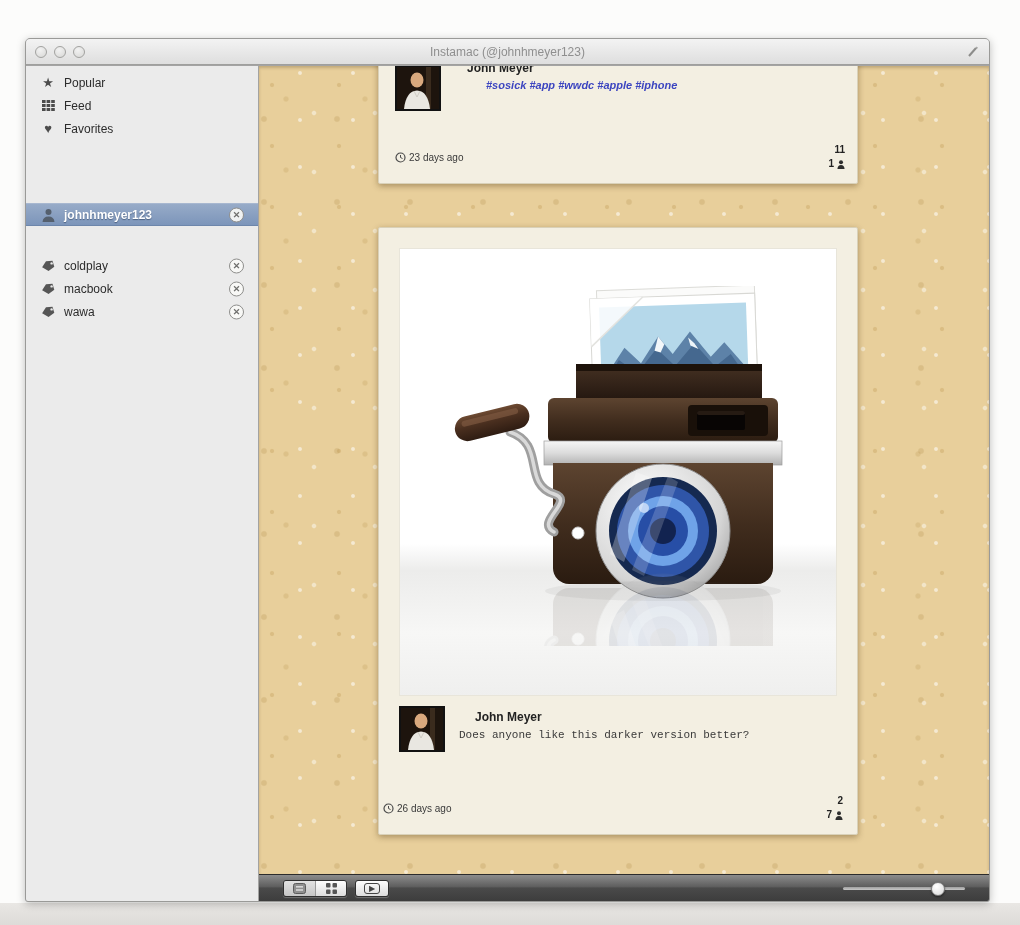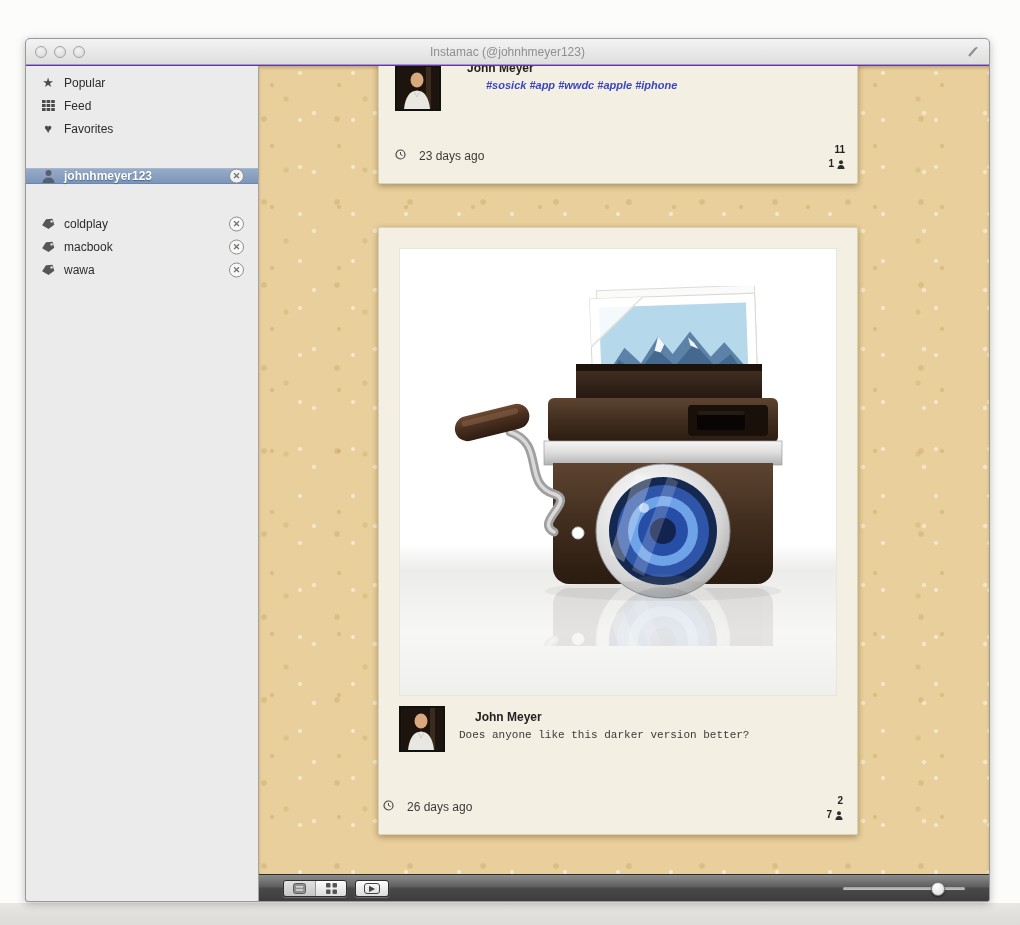--- a/index.html
+++ b/index.html
@@ -3,41 +3,41 @@
 <meta charset="utf-8">
 <style>
   * { margin:0; padding:0; box-sizing:border-box; }
   html,body { width:1020px; height:925px; background:#fbfbfa; font-family:"Liberation Sans", sans-serif; overflow:hidden; }
   .screen { position:relative; width:1020px; height:925px; background:#fcfcfb; }
   .desktop-strip { position:absolute; left:0; right:0; top:903px; height:22px; background:linear-gradient(#e9e7e4,#dddbd8); }
 
   
   .window { position:absolute; left:25px; top:38px; width:965px; height:864px;
             border:1px solid #9a9a98; border-radius:5px 5px 3px 3px;
-            box-shadow:0 2px 8px rgba(0,0,0,.25); background:#6d28d9; overflow:hidden; }
+            box-shadow:0 2px 8px rgba(0,0,0,.25); background:#a3a3a3; overflow:hidden; }
   .titlebar { position:relative; height:26px; background:linear-gradient(#f3f3f3,#dedede);
               border-bottom:1px solid #9f9f9d; }
   .titlebar .title { position:absolute; left:0; right:0; top:6px; text-align:center;
                      font-size:12px; color:#8f8f8f; }
   .lights { position:absolute; left:9px; top:7px; display:flex; gap:7px; }
   .light { width:12px; height:12px; border-radius:50%; border:1px solid #a2a2a0;
            background:radial-gradient(circle at 40% 30%, #f2f2f2,#d7d7d5); }
   .compose { position:absolute; right:8px; top:5px; width:16px; height:16px; color:#8d8d8b; }
 
   .winbody { position:absolute; top:27px; left:0; right:0; bottom:0; display:flex; }
 
   
   .sidebar { position:relative; width:233px; background:#ebebeb; border-right:1px solid #a3a3a1; }
   .side-row { position:relative; height:23px; display:flex; align-items:center; padding-left:14px;
               font-size:12px; color:#2c2c2c; cursor:default; }
   .side-row .ic { width:16px; height:15px; margin-right:8px; display:flex; align-items:center;
                   justify-content:center; color:#4c4c4c; font-size:13px; line-height:13px; }
   .nav-group { margin-top:5px; }
   .tag-group { margin-top:28px; }
-  .user-row { margin-top:28px; height:16px; color:#fff; font-weight:bold; text-shadow:0 1px 1px rgba(40,60,90,.6);
+  .user-row { margin-top:63px; height:23px; color:#fff; font-weight:bold; text-shadow:0 1px 1px rgba(40,60,90,.6);
               background:linear-gradient(#97abc8,#7c95ba); border-top:1px solid #a7b7d0; border-bottom:1px solid #6d86ab; }
   .xbtn { position:absolute; right:14px; top:50%; transform:translateY(-50%); width:15px; height:15px;
           border-radius:50%; border:1px solid #8e8e8c; background:rgba(248,248,246,.92);
           color:#6f6f6d; font-size:9px; font-weight:bold; line-height:13px; text-align:center;
           text-shadow:none; cursor:pointer; }
 
   
   .main { position:relative; flex:1; overflow:hidden; }
   .feed-area { position:absolute; left:0; right:0; top:0; bottom:27px; overflow:hidden;
     background-color:#e8cf9b;
@@ -55,22 +55,22 @@
           border:1px solid #d9d1b9; border-radius:2px; box-shadow:0 2px 6px rgba(70,45,10,.4); }
   .card-top { top:-26px; height:144px; }
   .card-main { top:161px; height:608px; }
 
   .avatar { position:absolute; width:46px; height:46px; border:2px solid #111;
             background:#20150e; overflow:hidden; }
   .author { position:absolute; font-size:12px; font-weight:bold; color:#222;margin-left:16px; }
   .caption { position:absolute; font-size:11px; color:#3a3a3a; }
   .caption.hashtags { color:#3c45c0; font-style:italic; font-weight:bold;margin-left:35px; }
 
-  .time-row { position:absolute; left:16px; display:flex; align-items:flex-start; gap:13px;
-              font-size:12px; color:#3a3a3a; }
+  .time-row { position:absolute; left:16px; display:flex; align-items:flex-start; gap:3px;
+              font-size:10px; color:#3a3a3a; }
   .counts { position:absolute; right:12px; text-align:right; font-size:10px; font-weight:bold;
             color:#222; line-height:14px; }
   .counts .cline { display:flex; justify-content:flex-end; align-items:center; gap:3px; }
 
   .photo-area { position:absolute; left:20px; right:20px; top:20px; height:448px;
                 background:linear-gradient(180deg,#ffffff 0%,#ffffff 66%,#ececeb 72%,#f7f7f6 86%,#efefee 100%);
                 box-shadow:inset 0 0 0 1px #e8e5da; }
   .photo-area svg { position:absolute; left:50%; top:38px; transform:translateX(-50%); }
 
   

